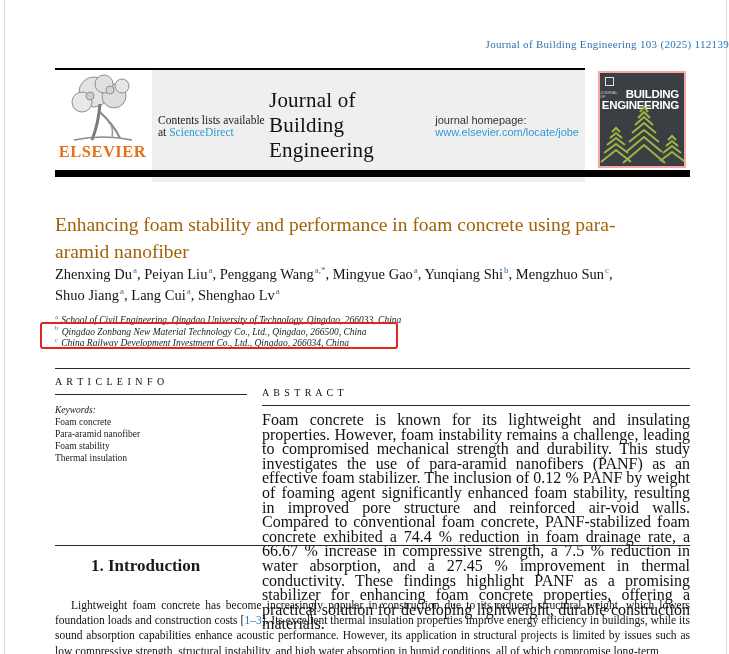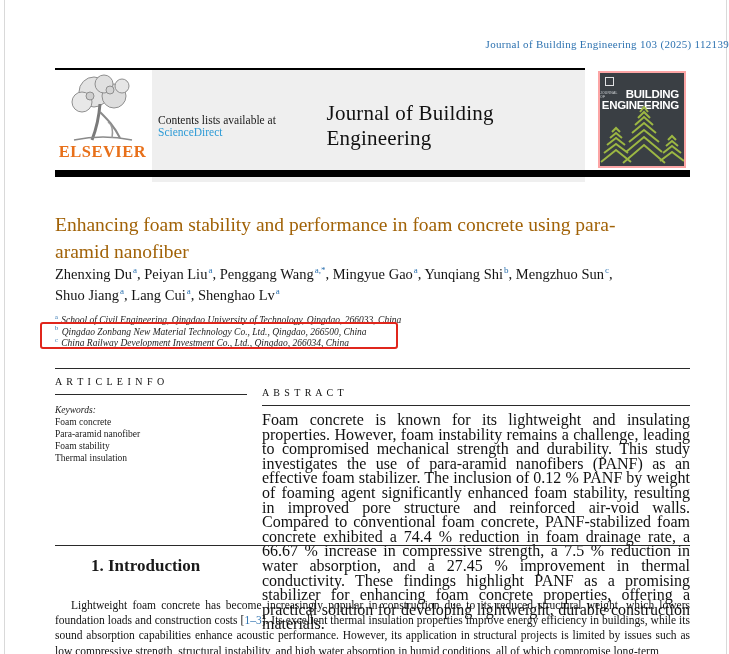--- a/index.html
+++ b/index.html
@@ -100,20 +100,21 @@
         <circle cx="26" cy="24" r="4" fill="#cfcfcf"></circle>
         <circle cx="46" cy="18" r="4" fill="#d4d4d4"></circle>
       </g>
     </svg>
     <div class="elsevier-word" style="color:#e8701a">ELSEVIER</div>
   </div>
 
   <div class="banner-gray">
     <div class="contents-line"><span>Contents lists available at </span><span class="link-sky">ScienceDirect</span></div>
     <div class="journal-title-banner">Journal of Building Engineering</div>
+    <div class="homepage-line"><span>journal homepage: </span><span class="link-sky">www.elsevier.com/locate/jobe</span></div>
   </div>
 
   <div class="cover">
     <div class="cover-qr"></div>
     <div class="cover-journal-of">JOURNAL OF</div>
     <div class="cover-title">
       <div>BUILDING</div>
       <div>ENGINEERING</div>
     </div>
     <svg class="cover-trees" width="88" height="60" viewBox="0 0 88 60">

